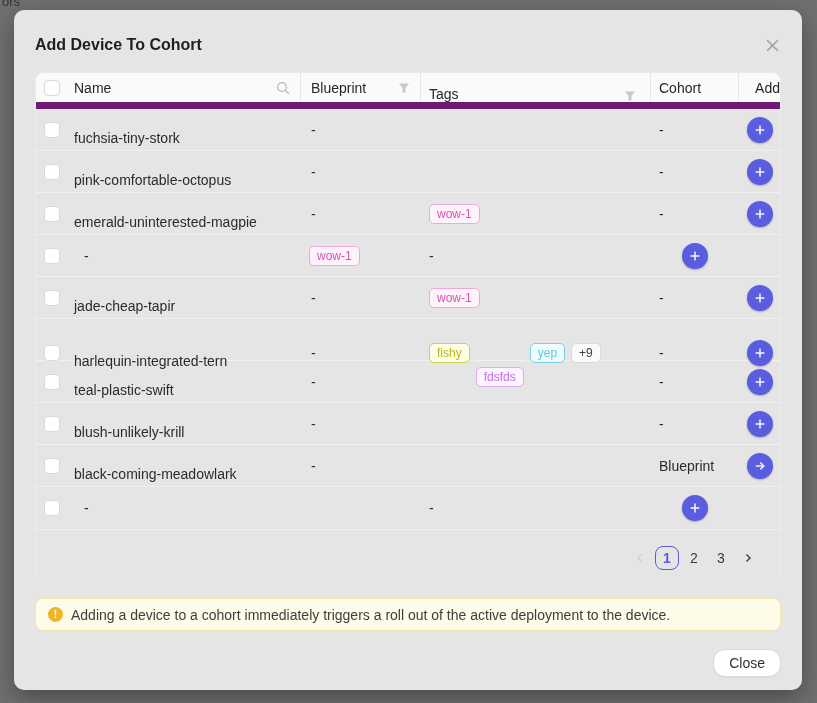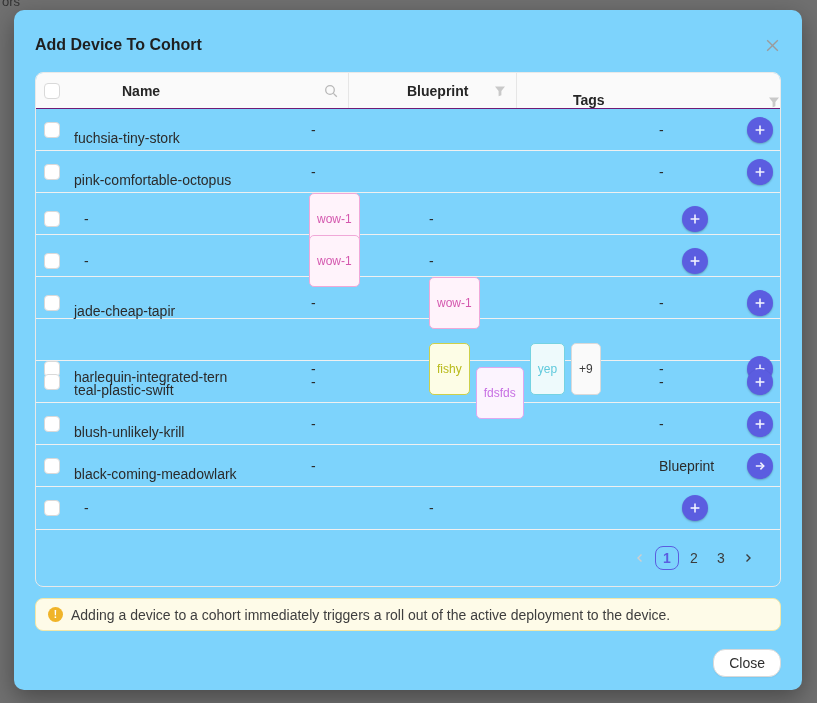--- a/index.html
+++ b/index.html
@@ -10,21 +10,21 @@
     position: relative;
     color: #2b2b2b;
   }
   .bg-text {
     position: absolute; left: 2px; top: -6px;
     font-size: 13px; color: #333; font-weight: 400;
   }
   .modal {
     position: absolute; left: 14px; top: 10px;
     width: 788px; height: 680px;
-    background: #7dd3fc; border-radius: 10px;
+    background: #e5e5e5; border-radius: 10px;
     box-shadow: 0 8px 24px rgba(0,0,0,.35);
     padding: 0 21px;
   }
   .modal-header { position: relative; height: 62px; display: flex; align-items: center; }
   .modal-title { font-size: 16px; font-weight: 700; color: #1f1f1f; padding-top: 8px; }
   .close-x {
     position: absolute; right: -2px; top: 24px;
     width: 22px; height: 22px; background: none; border: none; cursor: pointer;
     display: flex; align-items: center; justify-content: center;
   }
@@ -32,22 +32,22 @@
   .table {
     border: 1px solid #e9e9e9; border-radius: 8px; overflow: hidden;
     width: 746px;
   }
   .thead, .tr {
     display: grid;
     grid-template-columns: 38px 227px 120px 230px 88px 1fr;
     align-items: center;
   }
   .thead {
-    height: 36px; background: #fafafa; border-bottom: 1px solid #701a75;
-    font-weight: 700; font-size: 14px; color: #262626; gap: 48px;
+    height: 36px; background: #fafafa; border-bottom: 7px solid #701a75;
+    font-weight: 400; font-size: 14px; color: #262626;
   }
   .th { display: flex; align-items: center; height: 100%; }
   .th-check { justify-content: flex-start; padding-left: 8px; }
   .th-name { justify-content: space-between; padding-right: 10px; border-right: 1px solid #e6e6e6; }
   .th-blueprint { justify-content: space-between; padding: 0 10px; border-right: 1px solid #e6e6e6; }
   .th-tags { justify-content: space-between; padding: 0 14px 0 8px; border-right: 1px solid #e6e6e6; align-items: flex-end; }
   .th-cohort { padding-left: 8px; border-right: 1px solid #e6e6e6; }
   .th-add { justify-content: flex-end; }
   .checkbox {
     width: 16px; height: 16px; border: 1px solid #d9d9d9; border-radius: 4px;
@@ -57,21 +57,21 @@
   .tr:last-child { border-bottom: none; }
   .td { display: flex; align-items: center; }
   .td-check { padding-left: 8px; }
   .td-name { color: #2b2b2b; margin-top: 16px; }
   .td-blueprint { padding-left: 10px; }
   .td-tags { padding-left: 8px; gap: 6px; }
   .td-cohort { padding-left: 8px; }
   .td-add { justify-content: center; }
   .tag {
     display: inline-block; border: 1px solid; border-radius: 5px;
-    font-size: 12px; line-height: 18px; padding: 16px 7px; white-space: nowrap;
+    font-size: 12px; line-height: 18px; padding: 0 7px; white-space: nowrap;
   }
   .add-btn {
     width: 26px; height: 26px; border-radius: 50%;
     background: var(--accent, #5b5de0); border: none; cursor: pointer;
     display: flex; align-items: center; justify-content: center;
     box-shadow: 0 1px 2px rgba(0,0,0,.25);
   }
   
   .pag-row {
     height: 57px; border-top: 1px solid #f0f0f0;
@@ -143,20 +143,23 @@
         <svg width="12" height="12" viewBox="0 0 12 12">
             <path d="M1 1.5h10L7.4 6v4.3L4.6 11.2V6L1 1.5z" fill="#c9c9c9"></path>
           </svg>
       </div>
       <div class="th th-tags">
         <span>Tags</span>
         <svg width="12" height="12" viewBox="0 0 12 12">
             <path d="M1 1.5h10L7.4 6v4.3L4.6 11.2V6L1 1.5z" fill="#c9c9c9"></path>
           </svg>
       </div>
+      <div class="th th-cohort">
+        <span>Cohort</span>
+      </div>
       <div class="th th-add">
         <span>Add</span>
       </div>
     </div>
 
     <div id="table-body">
   <div class="tr">
     <div class="td td-check">
             <span class="checkbox"></span>
           </div>
@@ -194,20 +197,23 @@
                 <line x1="2.6" y1="7" x2="11.4" y2="7" stroke="#f2f2ff" stroke-width="1.6"></line>
               </svg>
 
       </button>
     </div>
   </div>
 
   <div class="tr">
     <div class="td td-check">
             <span class="checkbox"></span>
+          </div>
+    <div class="td td-name">
+            <span>emerald-uninterested-magpie</span>
           </div>
     <div class="td td-blueprint">-</div>
     <div class="td td-tags">
             <span class="tag" style="color: rgb(212, 87, 174); border-color: rgb(240, 168, 216); background: rgb(255, 243, 251);">wow-1</span>
           </div>
     <div class="td td-cohort">-</div>
     <div class="td td-add">
       <button class="add-btn">
         <svg width="14" height="14" viewBox="0 0 14 14">
                 <line x1="7" y1="2.6" x2="7" y2="11.4" stroke="#f2f2ff" stroke-width="1.6"></line>

